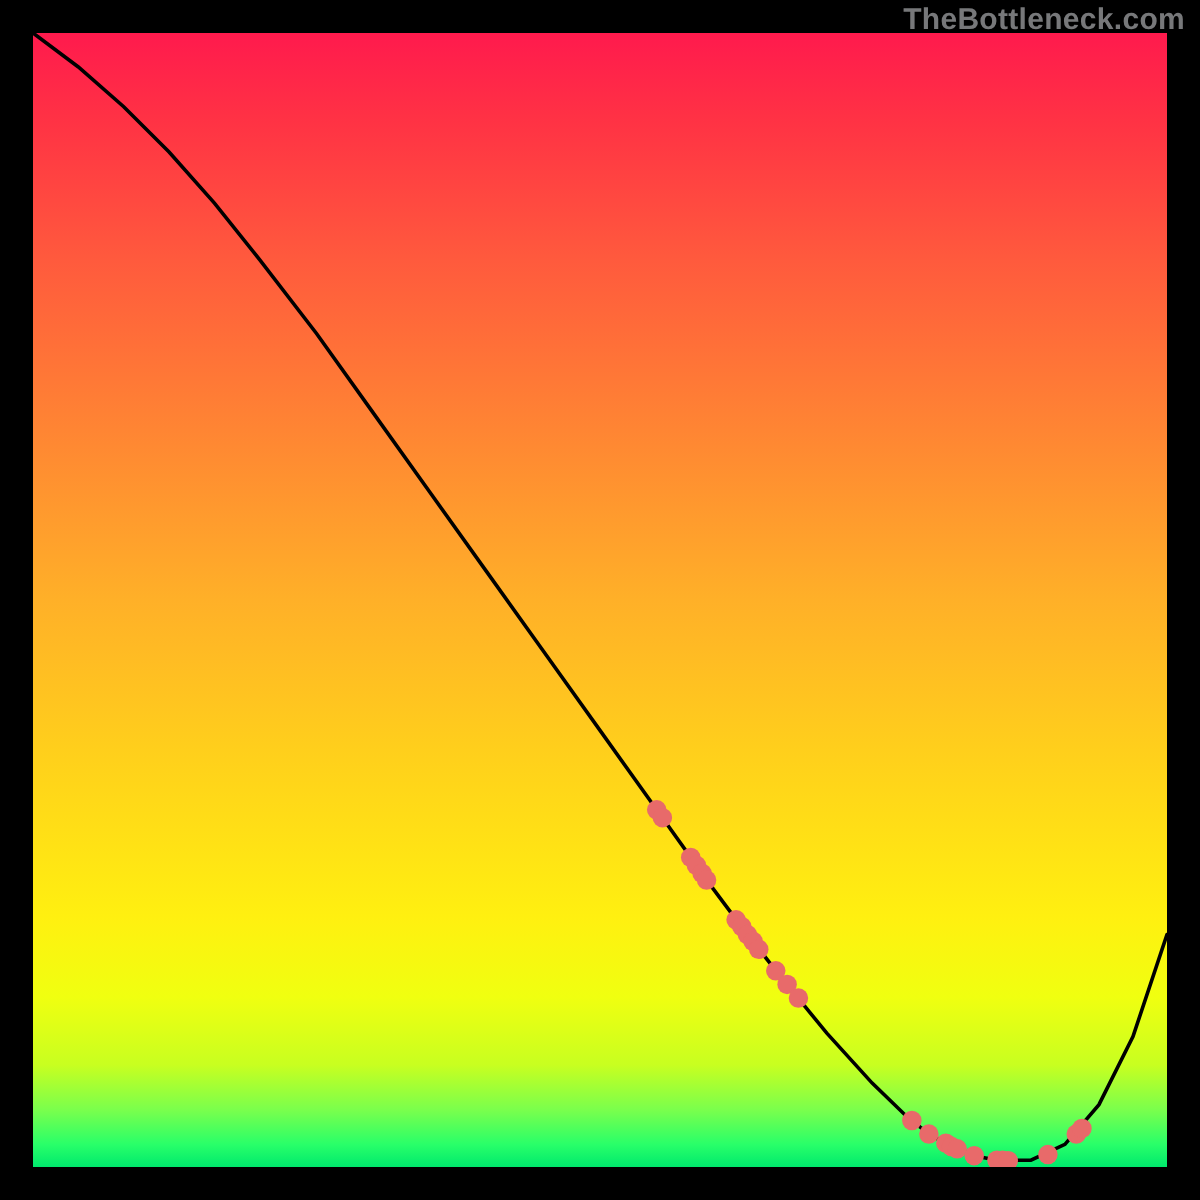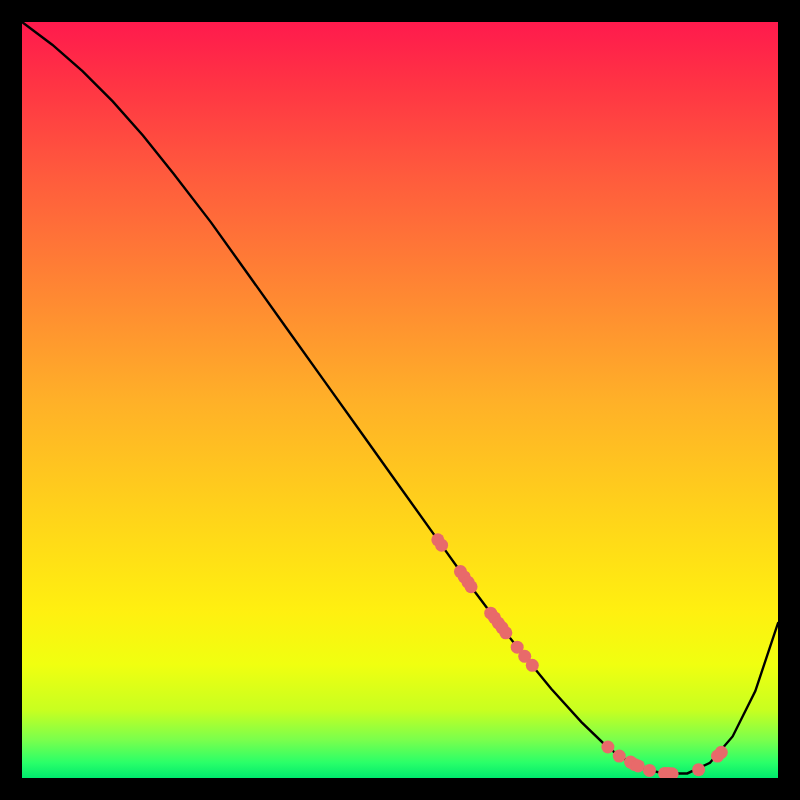--- a/index.html
+++ b/index.html
@@ -88,13 +88,14 @@
         <circle cx="627.48" cy="748.44" r="6.5" fill="#e86a6a"></circle>
         <circle cx="642.60" cy="751.46" r="6.5" fill="#e86a6a"></circle>
         <circle cx="646.38" cy="751.46" r="6.5" fill="#e86a6a"></circle>
         <circle cx="650.16" cy="751.84" r="6.5" fill="#e86a6a"></circle>
         <circle cx="676.62" cy="747.68" r="6.5" fill="#e86a6a"></circle>
         <circle cx="695.52" cy="734.08" r="6.5" fill="#e86a6a"></circle>
         <circle cx="699.30" cy="730.30" r="6.5" fill="#e86a6a"></circle>
       </g>
   </svg>
 
+  <div class="watermark">TheBottleneck.com</div>
 </div>
 
 </body></html>

